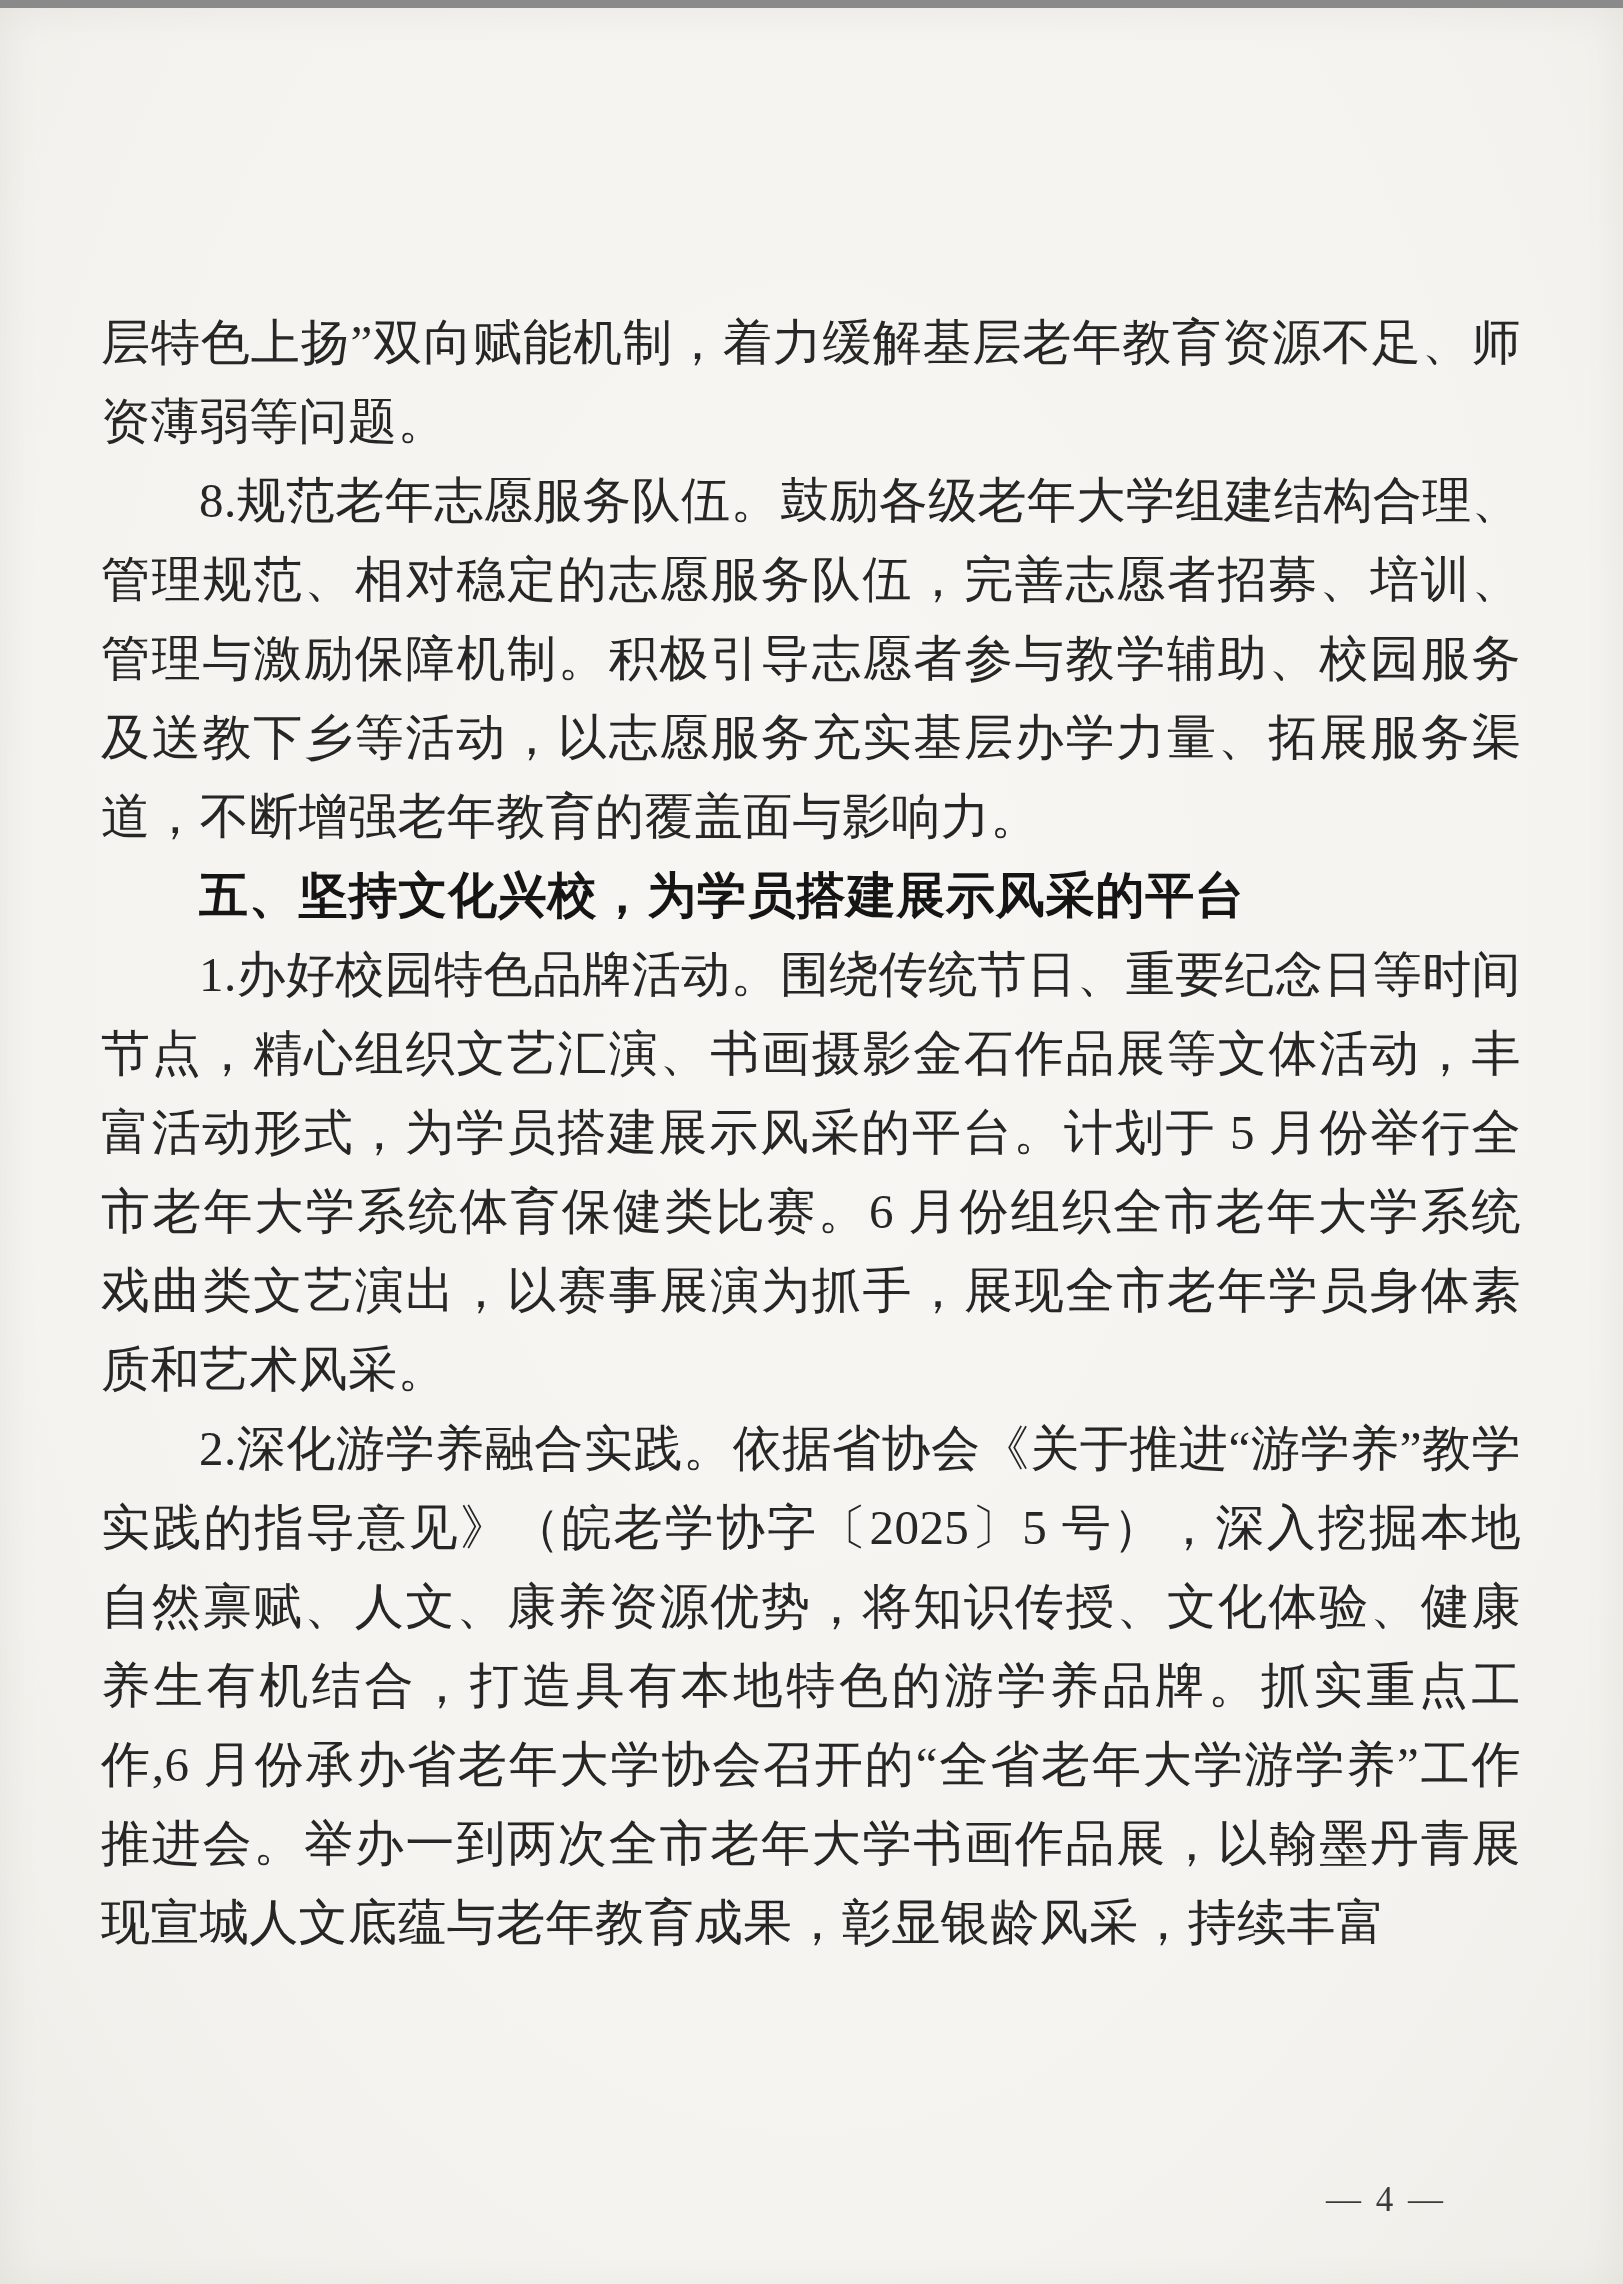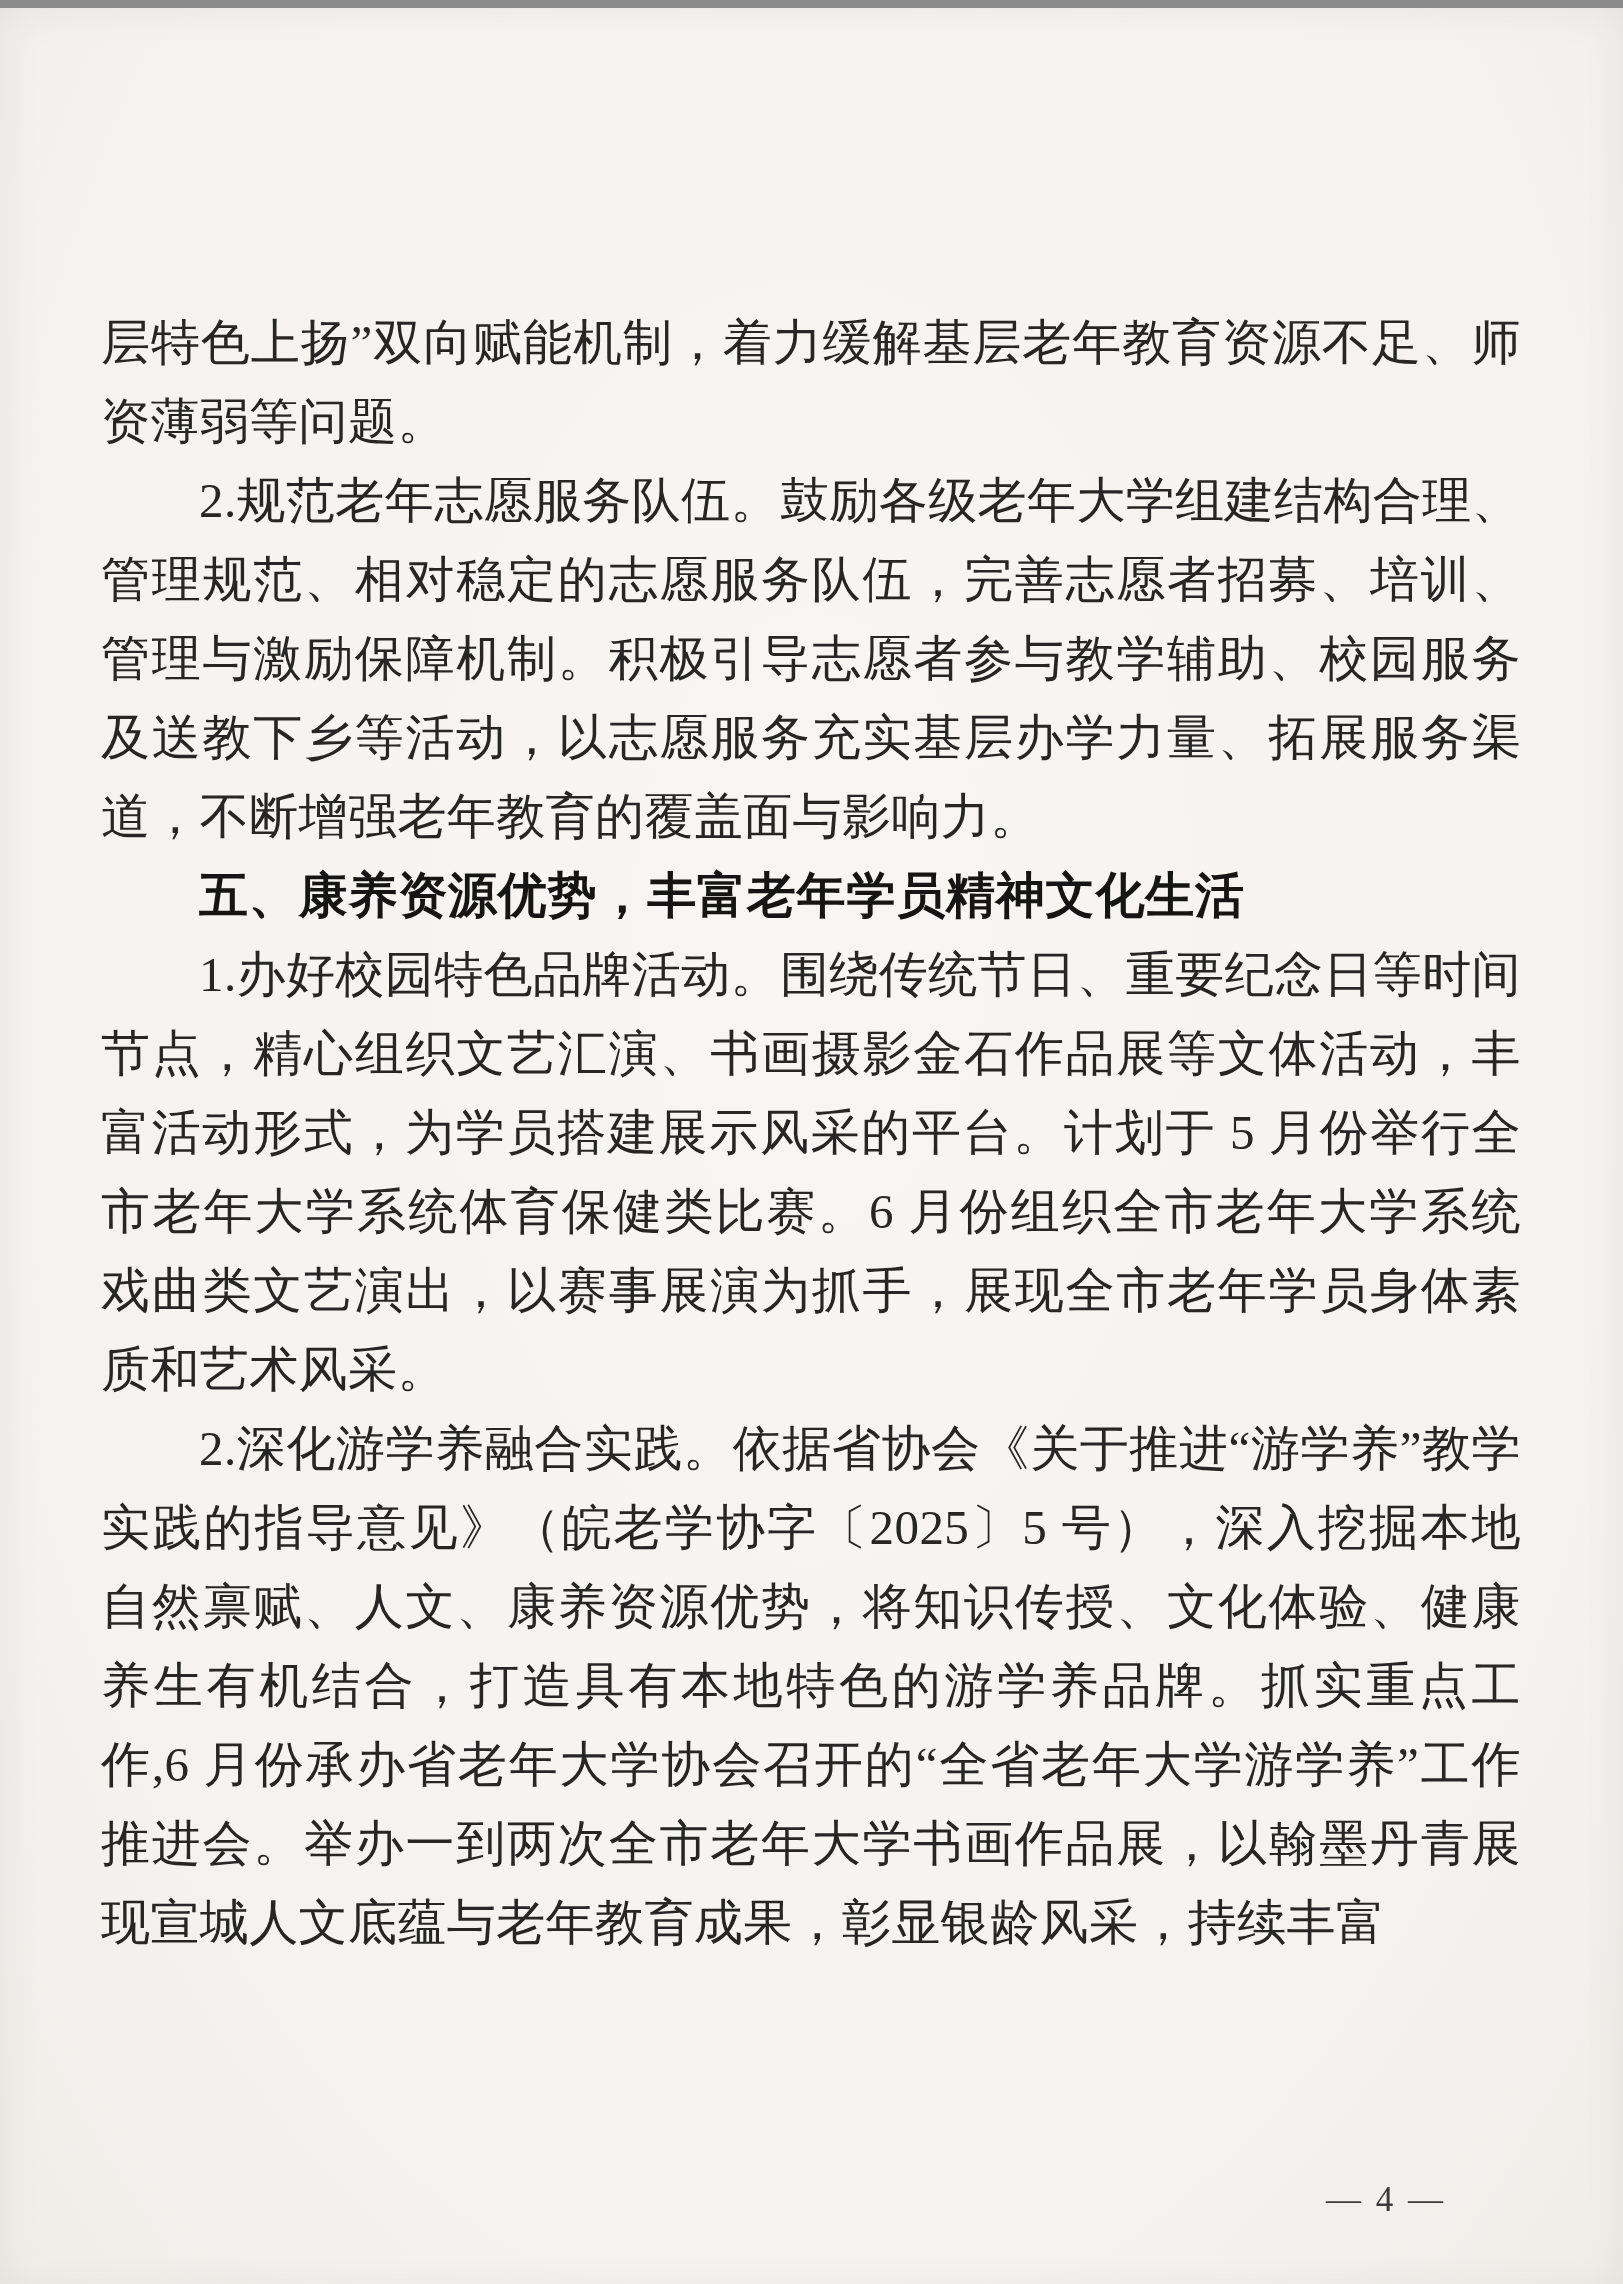--- a/index.html
+++ b/index.html
@@ -53,22 +53,22 @@
     font-family: "Liberation Serif", "DejaVu Serif", serif;
   }
 </style>
 </head>
 <body>
 
 <div class="page">
 
   <div class="text-block">
     <p class="body">层特色上扬”双向赋能机制，着力缓解基层老年教育资源不足、师资薄弱等问题。</p>
-    <p class="body indent">2.规范老年志愿服务队伍。鼓励各级老年大学组建结构合理、管理规范、相对稳定的志愿服务队伍，完善志愿者招募、培训、管理与激励保障机制。积极引导志愿者参与教学辅助、校园服务及送教下乡等活动，以志愿服务充实基层办学力量、拓展服务渠道，不断增强老年教育的覆盖面与影响力。</p>
-    <p class="heading indent">五、康养资源优势，丰富老年学员精神文化生活</p>
+    <p class="body indent">8.规范老年志愿服务队伍。鼓励各级老年大学组建结构合理、管理规范、相对稳定的志愿服务队伍，完善志愿者招募、培训、管理与激励保障机制。积极引导志愿者参与教学辅助、校园服务及送教下乡等活动，以志愿服务充实基层办学力量、拓展服务渠道，不断增强老年教育的覆盖面与影响力。</p>
+    <p class="heading indent">五、坚持文化兴校，为学员搭建展示风采的平台</p>
     <p class="body indent">1.办好校园特色品牌活动。围绕传统节日、重要纪念日等时间节点，精心组织文艺汇演、书画摄影金石作品展等文体活动，丰富活动形式，为学员搭建展示风采的平台。计划于 5 月份举行全市老年大学系统体育保健类比赛。6 月份组织全市老年大学系统戏曲类文艺演出，以赛事展演为抓手，展现全市老年学员身体素质和艺术风采。</p>
     <p class="body indent">2.深化游学养融合实践。依据省协会《关于推进“游学养”教学实践的指导意见》（皖老学协字〔2025〕5 号），深入挖掘本地自然禀赋、人文、康养资源优势，将知识传授、文化体验、健康养生有机结合，打造具有本地特色的游学养品牌。抓实重点工作,6 月份承办省老年大学协会召开的“全省老年大学游学养”工作推进会。举办一到两次全市老年大学书画作品展，以翰墨丹青展现宣城人文底蕴与老年教育成果，彰显银龄风采，持续丰富</p>
   </div>
 
   <div class="page-number">— 4 —</div>
 
 </div>
 
 
 </body></html>

